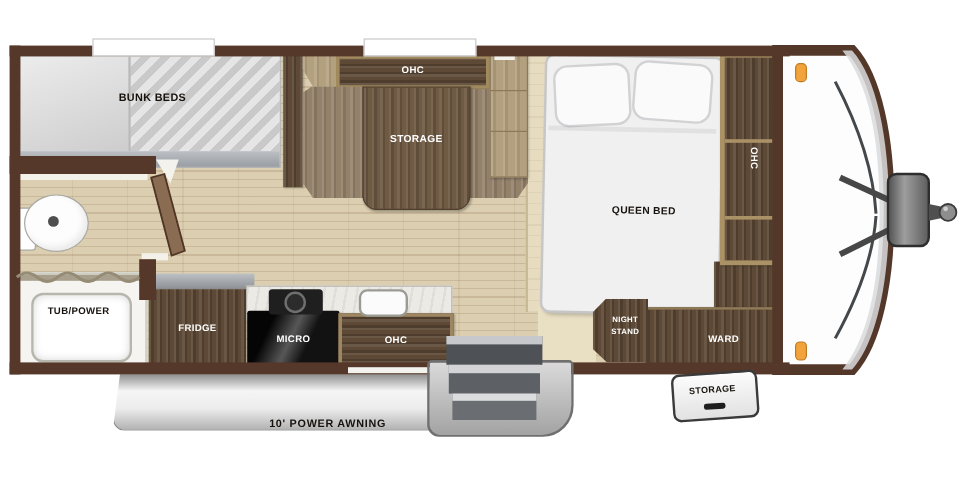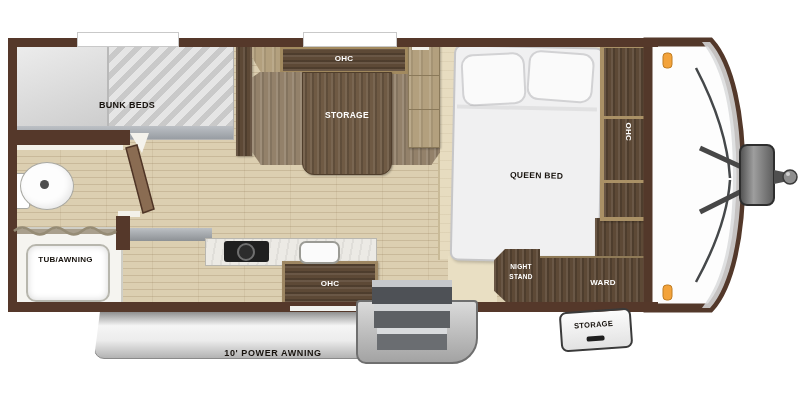--- a/index.html
+++ b/index.html
@@ -60,51 +60,58 @@
 
   <div class="abs" style="left:448px;top:250px;width:49px;height:57px;z-index:3;background:#e9dfc3;
               clip-path:polygon(0 10%,100% 0,100% 100%,0 100%);"></div>
 
   <div class="abs" style="left:16px;top:46px;width:216px;height:92px;z-index:4;background:#d9d9d9;border:1px solid #b3b3b3;">
     <div class="abs" style="left:0;top:0;width:90px;height:79px;background:linear-gradient(160deg,#ececec,#cdcdcd);border-right:2px solid #b9b9b9;"></div>
     <div class="abs" style="left:92px;top:0;width:124px;height:79px;
                 background-color:#d4d4d4;
                 background-image:repeating-linear-gradient(135deg, rgba(255,255,255,.4) 0 6px, rgba(0,0,0,.05) 6px 12px);"></div>
     <div class="abs" style="left:0;top:79px;width:216px;height:13px;background:linear-gradient(180deg,#bcc0c5,#989da3);"></div>
-    <div class="lbl dark" style="left:30px;top:29px;width:160px;font-size:9px;margin-top:24px;">BUNK BEDS</div>
+    <div class="lbl dark" style="left:30px;top:29px;width:160px;font-size:9px;">BUNK BEDS</div>
   </div>
 
   <div class="abs darkwood shadowed" style="left:236px;top:44px;width:16px;height:112px;z-index:4;"></div>
 
   <div class="abs wall" style="left:8px;top:130px;width:122px;height:15px;z-index:10;"></div>
   <div class="abs" style="left:15px;top:145px;width:108px;height:5px;z-index:10;background:#f3f1ea;"></div>
   <div class="abs" style="left:118px;top:211px;width:22px;height:6px;z-index:10;background:#f3f1ea;"></div>
   <div class="abs wall" style="left:116px;top:216px;width:14px;height:34px;z-index:10;"></div>
 
   <div class="abs" style="left:14px;top:173px;width:14px;height:34px;z-index:4;background:#ffffff;border:1.5px solid #a8a8a2;border-radius:3px;"></div>
   <div class="abs" style="left:20px;top:162px;width:52px;height:46px;z-index:4;background:#fdfdfd;border:1.5px solid #a8a8a2;border-radius:50%;box-shadow:inset -3px -3px 6px rgba(0,0,0,.08);">
     <div class="abs" style="left:19px;top:17px;width:9px;height:9px;background:#4e4e4e;border-radius:50%;"></div>
   </div>
 
   <div class="abs" style="left:12px;top:227px;width:107px;height:80px;z-index:4;background:#f5f4f0;border:2px solid #cfcec6;">
     <div class="abs" style="left:0;top:0;width:103px;height:5px;background:#a99f8d;"></div>
     <div class="abs" style="left:12px;top:15px;width:80px;height:54px;background:#ffffff;border:2px solid #b7b6ad;border-radius:10px;box-shadow:inset 0 0 7px rgba(0,0,0,.16);"></div>
-    <div class="lbl dark" style="left:2px;top:26px;width:99px;font-size:8px;">TUB/AWNING</div>
+    <div class="lbl dark" style="left:2px;top:26px;width:99px;font-size:8px;">TUB/POWER</div>
   </div>
 
   <div class="abs" style="left:120px;top:228px;width:92px;height:13px;z-index:4;background:linear-gradient(180deg,#bcc0c4,#8d9195);"></div>
+  <div class="abs darkwood shadowed" style="left:124px;top:241px;width:81px;height:66px;z-index:4;">
+    <div class="lbl" style="left:0;top:28px;width:81px;font-size:8px;">FRIDGE</div>
+  </div>
 
   <div class="abs" style="left:205px;top:238px;width:170px;height:26px;z-index:4;border:1px solid #b9b7b0;
               background-color:#eceae5;
               background-image:repeating-linear-gradient(100deg, rgba(0,0,0,.05) 0 2px, transparent 2px 9px);"></div>
   <div class="abs" style="left:224px;top:241px;width:45px;height:21px;z-index:5;background:#1f1f1f;border-radius:3px;">
     <div class="abs" style="left:13px;top:2px;width:14px;height:14px;border:2px solid #6f6f6f;border-radius:50%;background:#2c2c2c;"></div>
   </div>
   <div class="abs" style="left:299px;top:241px;width:37px;height:19px;z-index:5;background:#fbfbfb;border:2px solid #9b9b95;border-radius:7px;"></div>
 
+  <div class="abs shadowed" style="left:206px;top:259px;width:77px;height:45px;z-index:4;
+              background:linear-gradient(115deg,#050505 25%,#575757 48%,#121212 65%);border-radius:2px;">
+    <div class="lbl" style="left:0;top:19px;width:77px;font-size:8px;">MICRO</div>
+  </div>
   <div class="abs darkwood-h shadowed" style="left:282px;top:261px;width:96px;height:45px;z-index:4;border:3px solid #9d8662;box-sizing:border-box;">
     <div class="lbl" style="left:0;top:15px;width:90px;font-size:8px;">OHC</div>
   </div>
   <div class="abs" style="left:290px;top:306px;width:79px;height:5px;z-index:11;background:#f2f2ef;"></div>
 
   <div class="abs darkwood-h shadowed" style="left:280px;top:46px;width:128px;height:28px;z-index:4;border:3px solid #a28a5f;box-sizing:border-box;">
     <div class="lbl" style="left:0;top:5px;width:122px;font-size:8px;">OHC</div>
   </div>
   <div class="abs tanwood" style="left:252px;top:46px;width:28px;height:28px;z-index:4;clip-path:polygon(0 0,100% 0,100% 100%,35% 100%,0 40%);"></div>
   <div class="abs benchwood shadowed" style="left:252px;top:72px;width:56px;height:93px;z-index:4;

